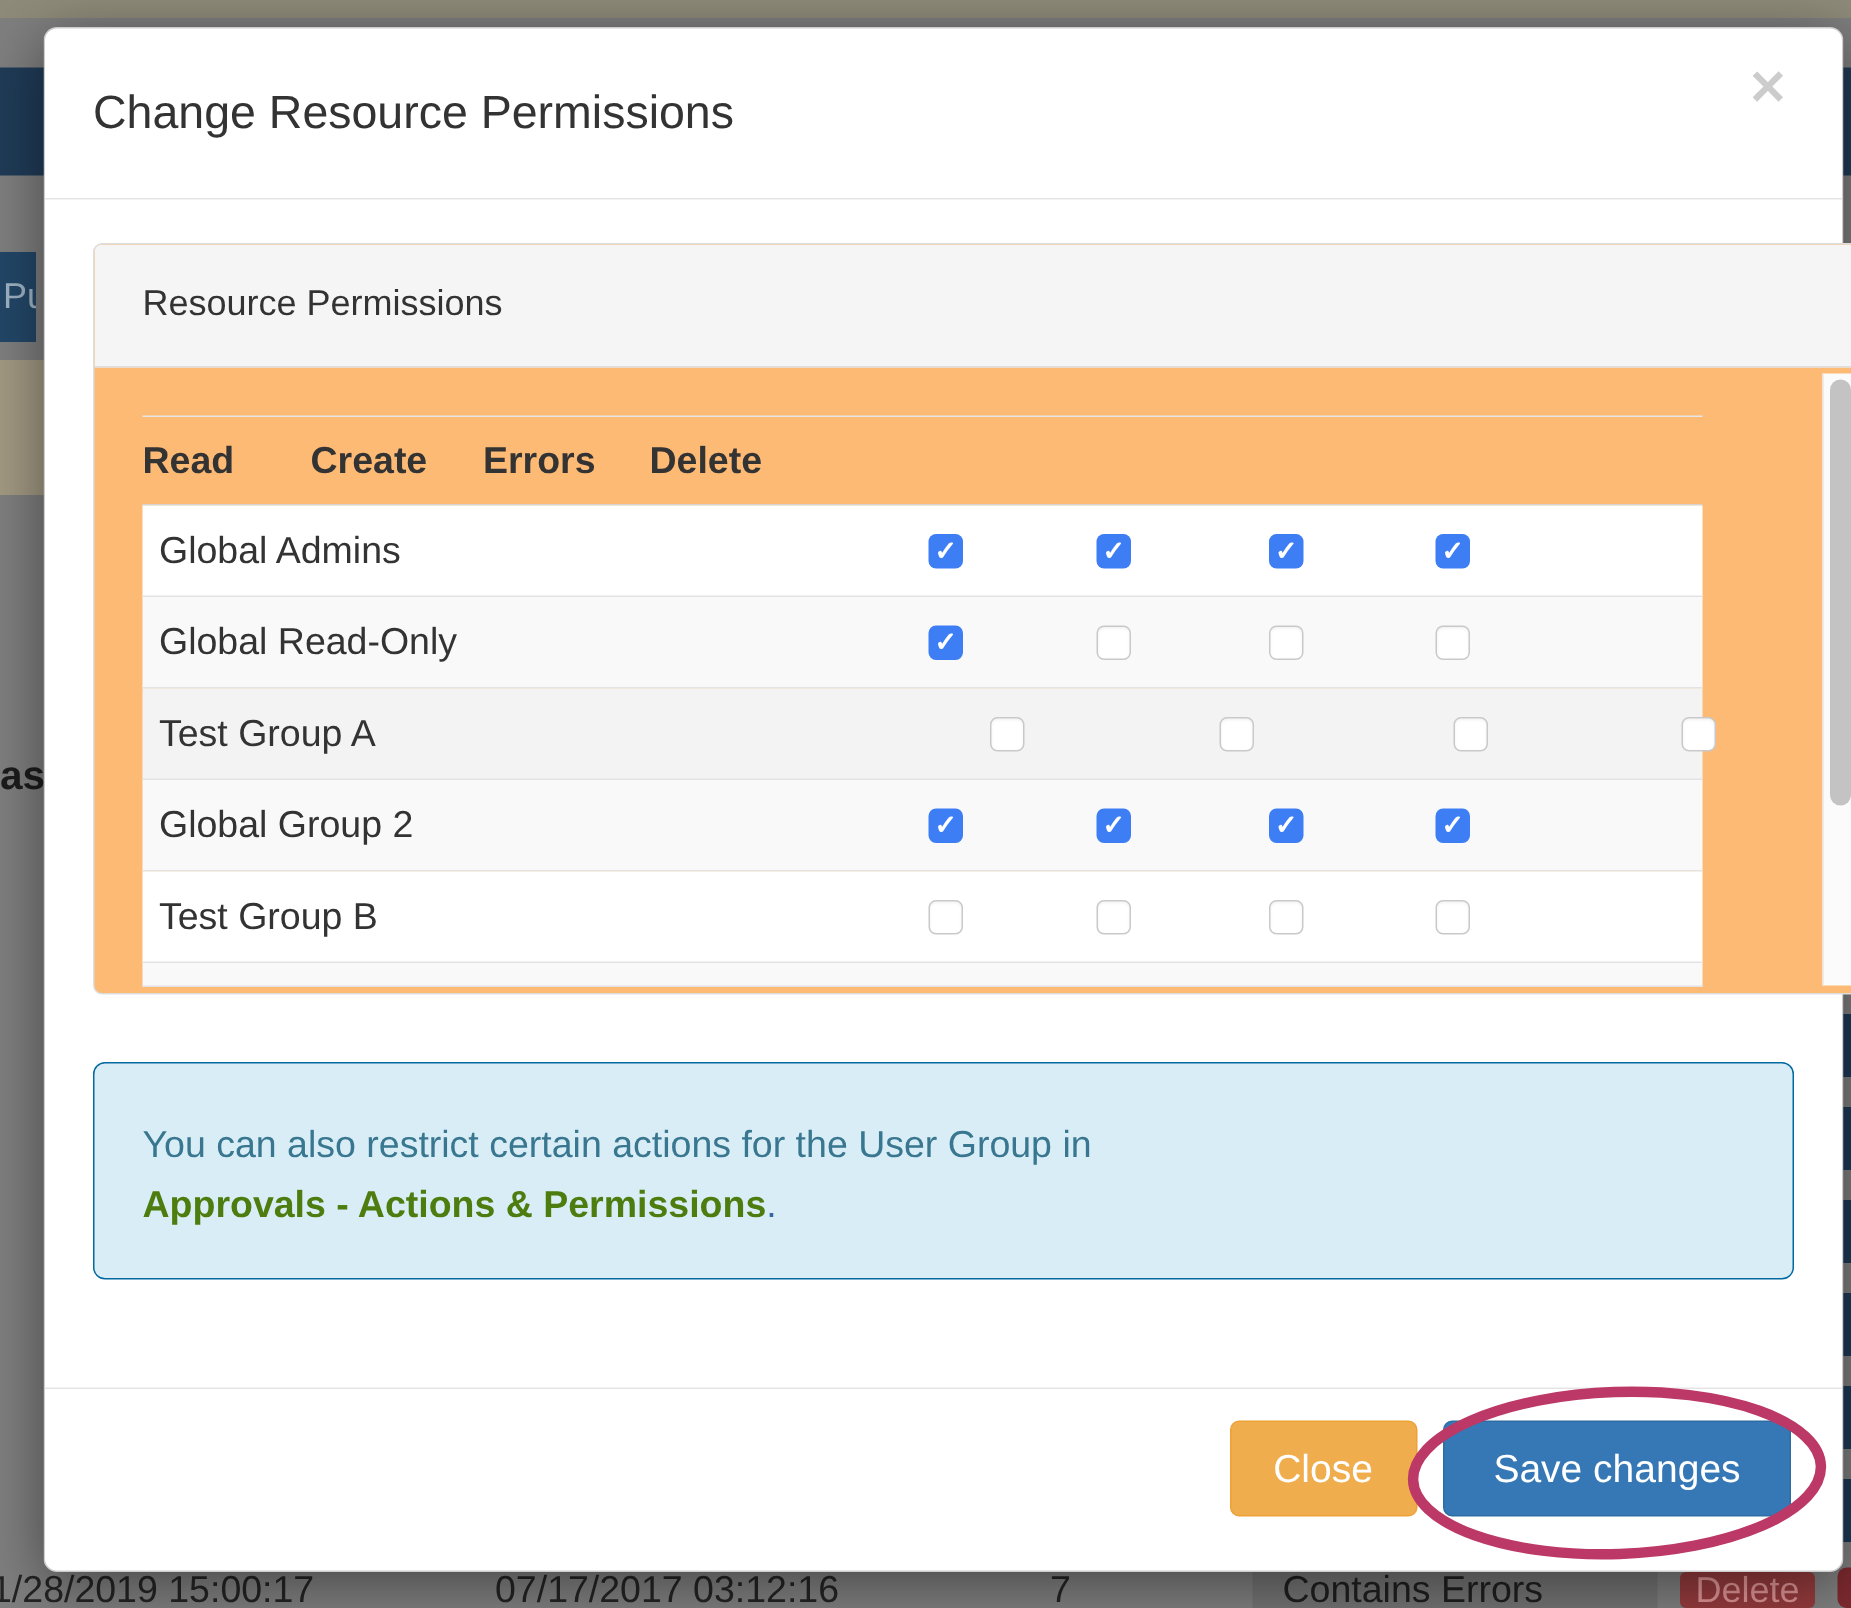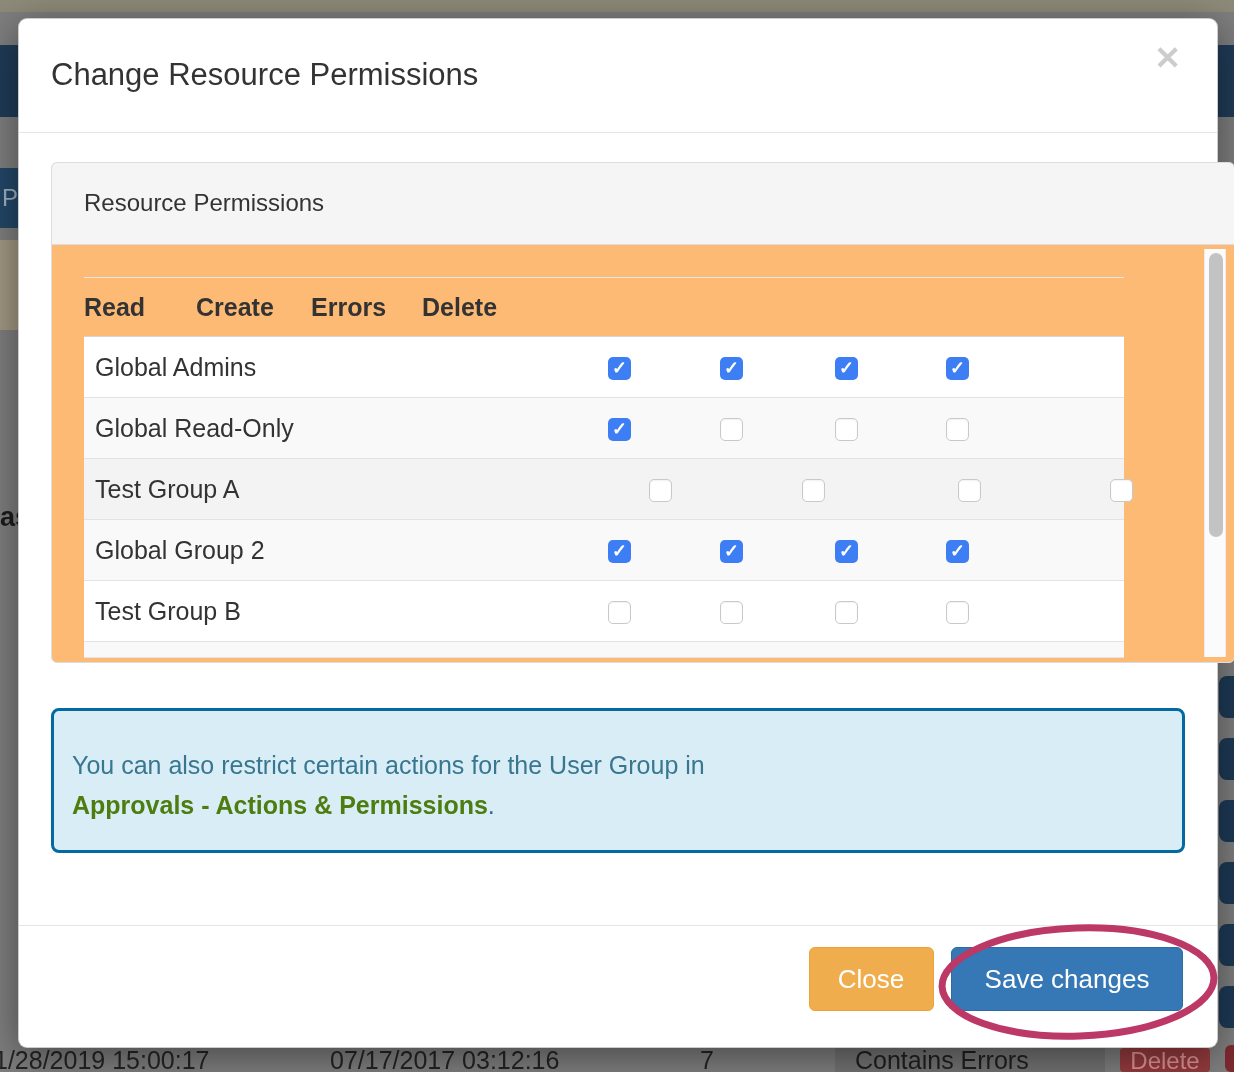--- a/index.html
+++ b/index.html
@@ -20,21 +20,21 @@
   .bg-nub-red{position:absolute;left:1225px;top:1045px;width:14px;height:27px;background:#7e2a30;border-radius:6px 0 0 6px;}
   .statusband{left:835px;top:1046px;width:270px;height:26px;background:#737373;}
   .bg-date1{left:-6px;top:1046px;font-size:25px;color:#242424;}
   .bg-date2{left:330px;top:1046px;font-size:25px;color:#242424;}
   .bg-count{left:700px;top:1046px;font-size:25px;color:#242424;}
   .bg-status{left:855px;top:1046px;font-size:25px;color:#1f1f1f;}
   .bg-delete{left:1120px;top:1048px;width:90px;height:24px;background:#953b3d;color:#df9496;
              font-size:24px;text-align:center;line-height:26px;border-radius:4px;overflow:hidden;}
 
   
-  .modal{position:absolute;left:18px;top:18px;width:1200px;height:1030px;background:#fff;
+  .modal{position:absolute;left:29px;top:18px;width:1200px;height:1030px;background:#fff;
          border:1px solid rgba(0,0,0,.2);border-radius:9px;
          box-shadow:0 8px 40px rgba(0,0,0,.45);box-sizing:border-box;text-decoration:underline;}
   .modal-header{position:relative;height:113px;border-bottom:1px solid #e5e5e5;}
   .modal-title{position:absolute;left:32px;top:38px;font-size:31px;color:#333;font-weight:normal;margin:0;}
   .modal-close{position:absolute;right:30px;top:22px;font-size:32px;font-weight:bold;color:#ccc;
                background:none;border:none;cursor:pointer;line-height:1;}
 
   
   .panel{position:absolute;left:32px;top:143px;width:1184px;height:501px;border:1px solid #ddd;
          border-radius:6px;box-sizing:border-box;overflow:hidden;background:#fdba74;}
@@ -58,21 +58,21 @@
   .cb{display:inline-block;width:23px;height:23px;border-radius:5px;box-sizing:border-box;
       vertical-align:middle;background:#fff;border:1px solid #c9c9c9;box-shadow:inset 0 1px 2px rgba(0,0,0,.06);}
   .cb.checked{background:#3d7ef5;border:none;box-shadow:none;}
   .cb .tick{display:block;color:#fff;font-size:18px;font-weight:bold;text-align:center;line-height:23px;}
   .sb-track{position:absolute;right:8px;top:4px;width:20px;height:408px;background:#fbfbfb;
             border-left:1px solid #ececec;border-right:1px solid #ececec;}
   .sb-thumb{position:absolute;right:11px;top:8px;width:14px;height:284px;background:#c3c3c3;border-radius:7px;}
 
   
   .infobox{position:absolute;left:32px;top:689px;width:1134px;height:145px;background:#d9edf7;
-           border:3px solid #0369a1;border-radius:8px;box-sizing:border-box;padding:34px 0 0 18px;}
+           border:1px solid #0369a1;border-radius:8px;box-sizing:border-box;padding:34px 0 0 32px;}
   .infobox .line{font-size:25px;line-height:40px;color:#38778f;}
   .infobox .strong{font-weight:bold;color:#4d7c0f;}
   .infobox .suffix{color:#35689e;}
 
   
   .modal-footer{position:absolute;left:0;bottom:0;width:100%;height:122px;border-top:1px solid #e5e5e5;
                 box-sizing:border-box;text-align:right;padding:21px 34px 0 0;}
   .btn{display:inline-block;border:none;border-radius:6px;font-size:26px;color:#fff;
        font-family:"Liberation Sans",sans-serif;cursor:pointer;height:64px;vertical-align:top;}
   .btn-close{background:#f0ad4e;border:1px solid #eea236;width:125px;margin-right:13px;}

